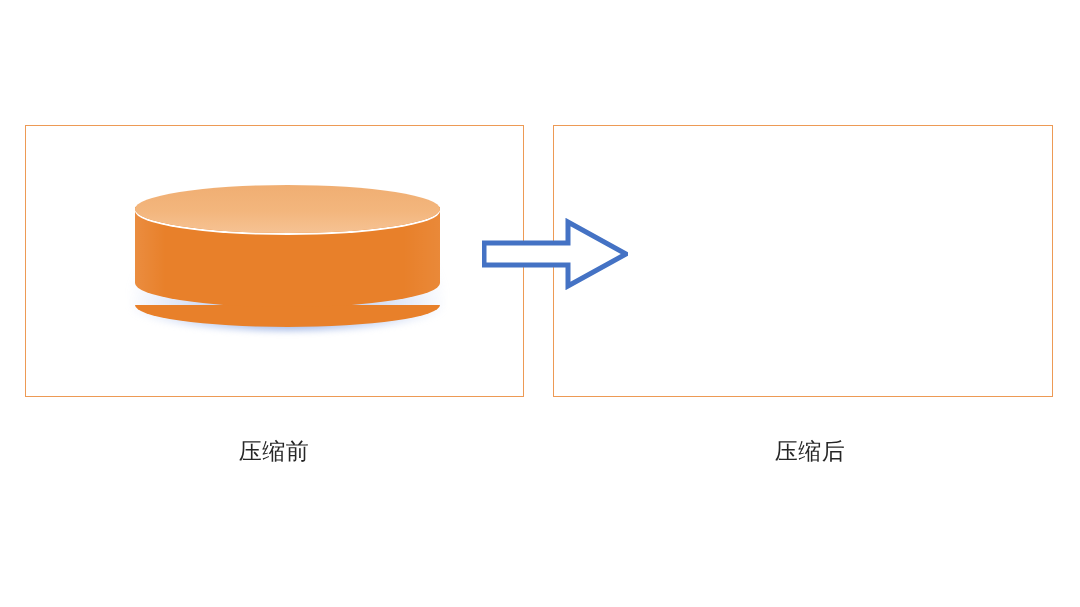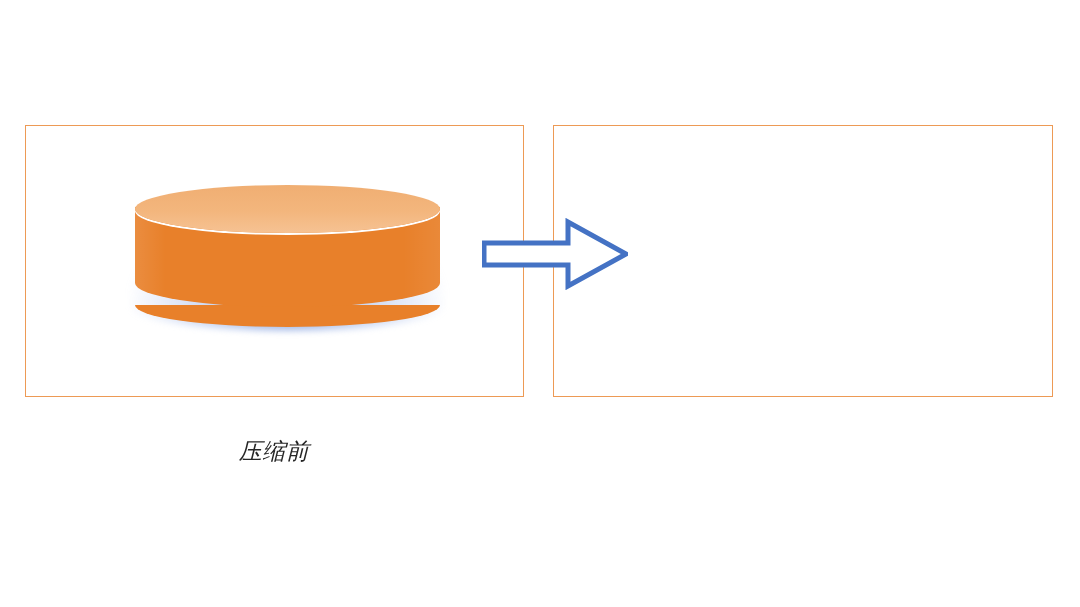--- a/index.html
+++ b/index.html
@@ -38,21 +38,21 @@
     top: 436px;
     width: 300px;
     text-align: center;
     font-size: 23px;
     line-height: 30px;
     color: #262626;
     font-family: "Liberation Sans", "DejaVu Sans", sans-serif;
     letter-spacing: 0.5px;
     white-space: nowrap;
   }
-  .caption-left  { left: 124px; font-style: italic; }
+  .caption-left  { left: 124px; }
   .caption-right { left: 660px; }
 
   
   .cylinder {
     position: absolute;
     left: 134px;
     top: 184px;
     width: 305px;
     height: 142px;
   }
@@ -139,14 +139,15 @@
   </div>
 
   <div class="arrow">
     <svg width="146" height="72" viewBox="0 0 146 72" xmlns="http://www.w3.org/2000/svg">
       <polygon points="2,25 86,25 86,4 144,36 86,68 86,47 2,47" fill="#ffffff" stroke="#4472C4" stroke-width="5" stroke-linejoin="miter"></polygon>
     </svg>
   </div>
 
   <div class="caption caption-left">压缩前</div>
 
+  <div class="caption caption-right">压缩后</div>
 
 </div>
 
 </body></html>

